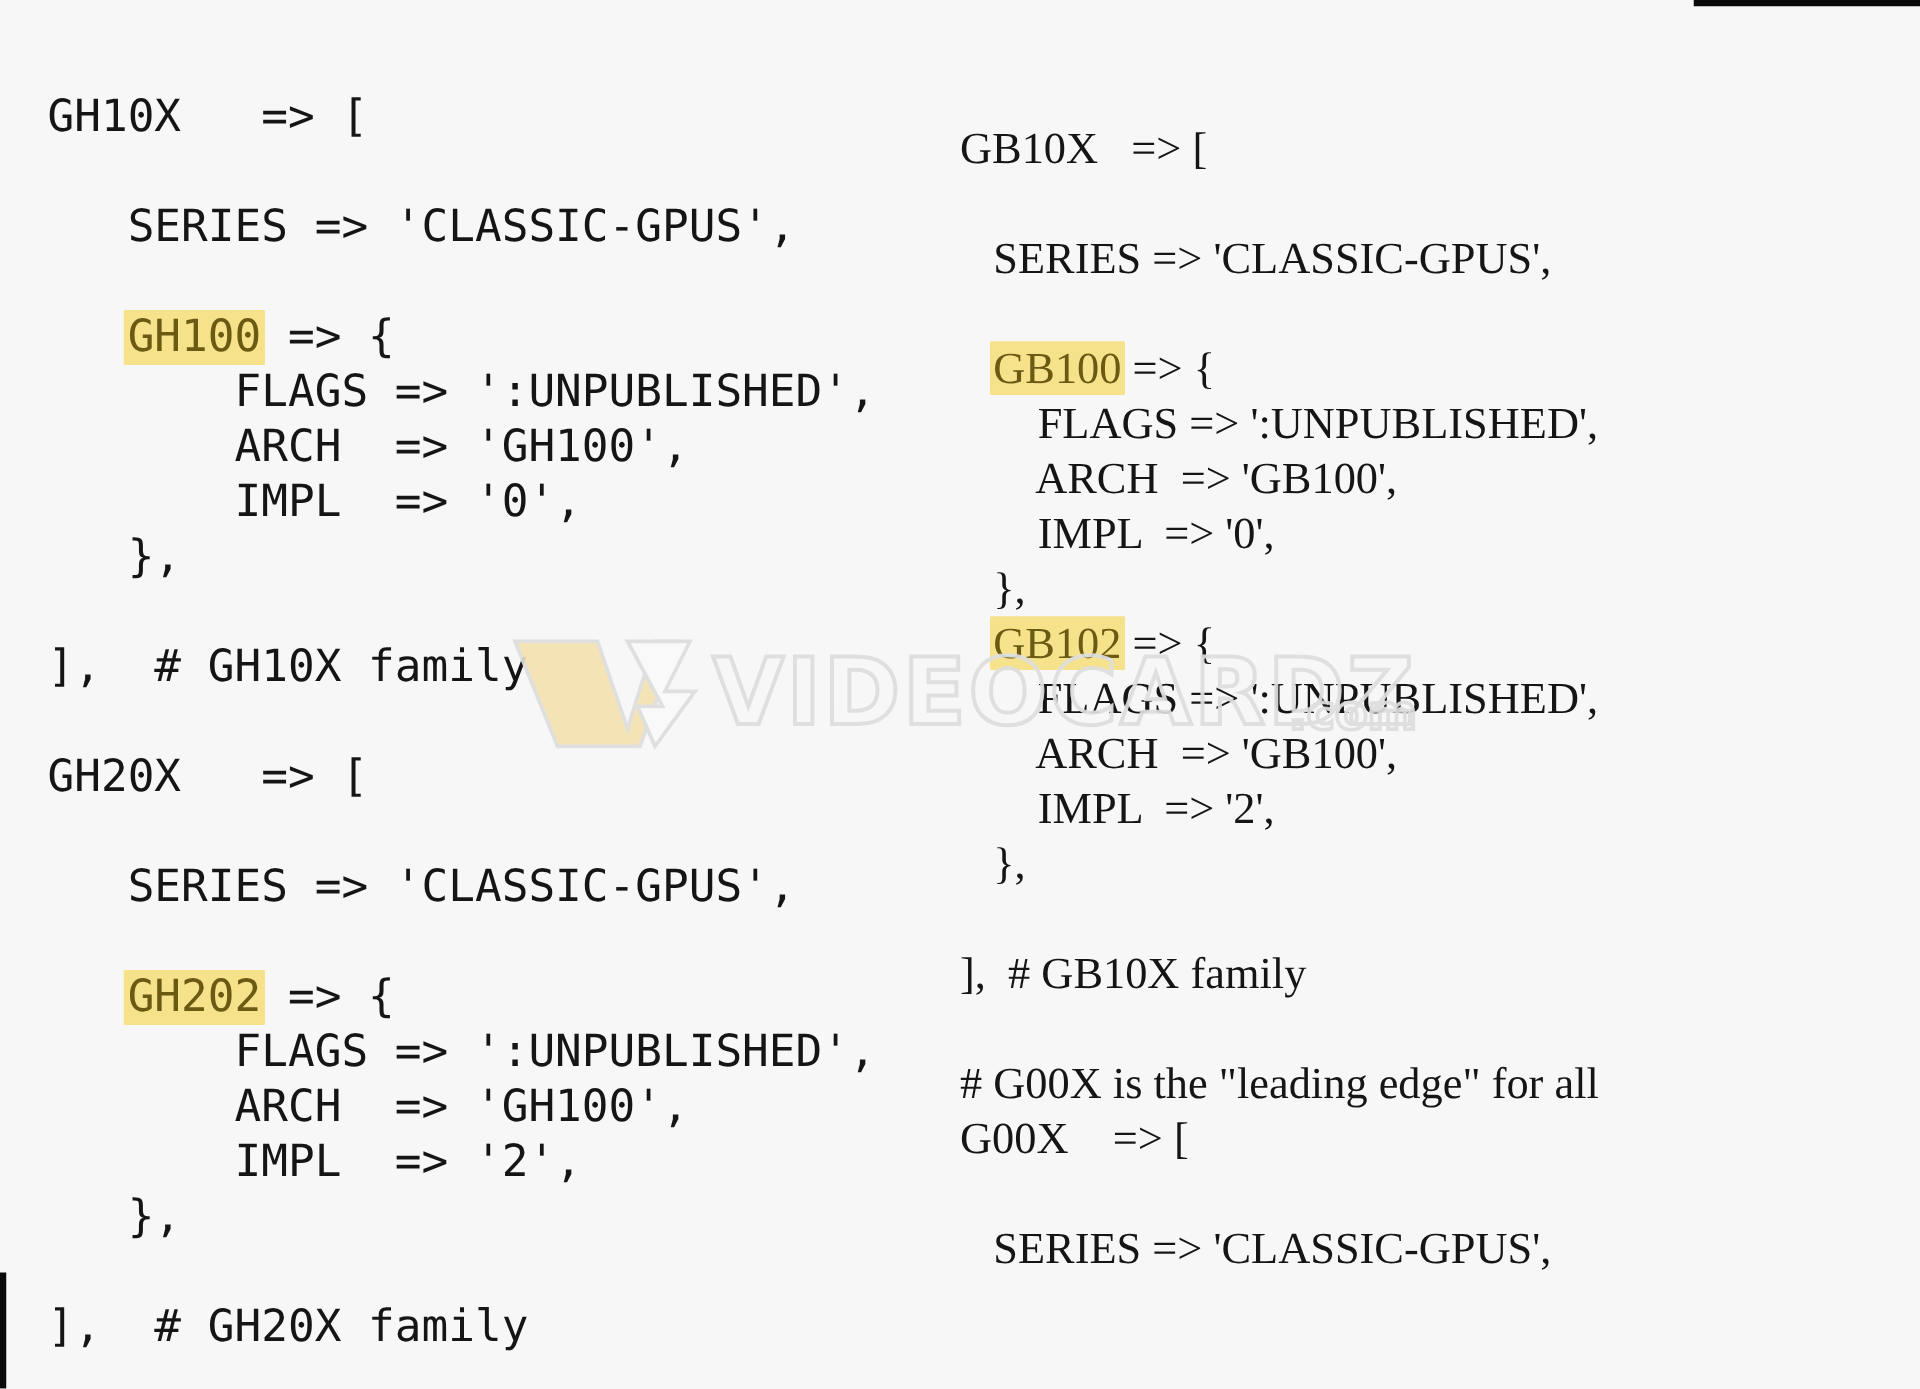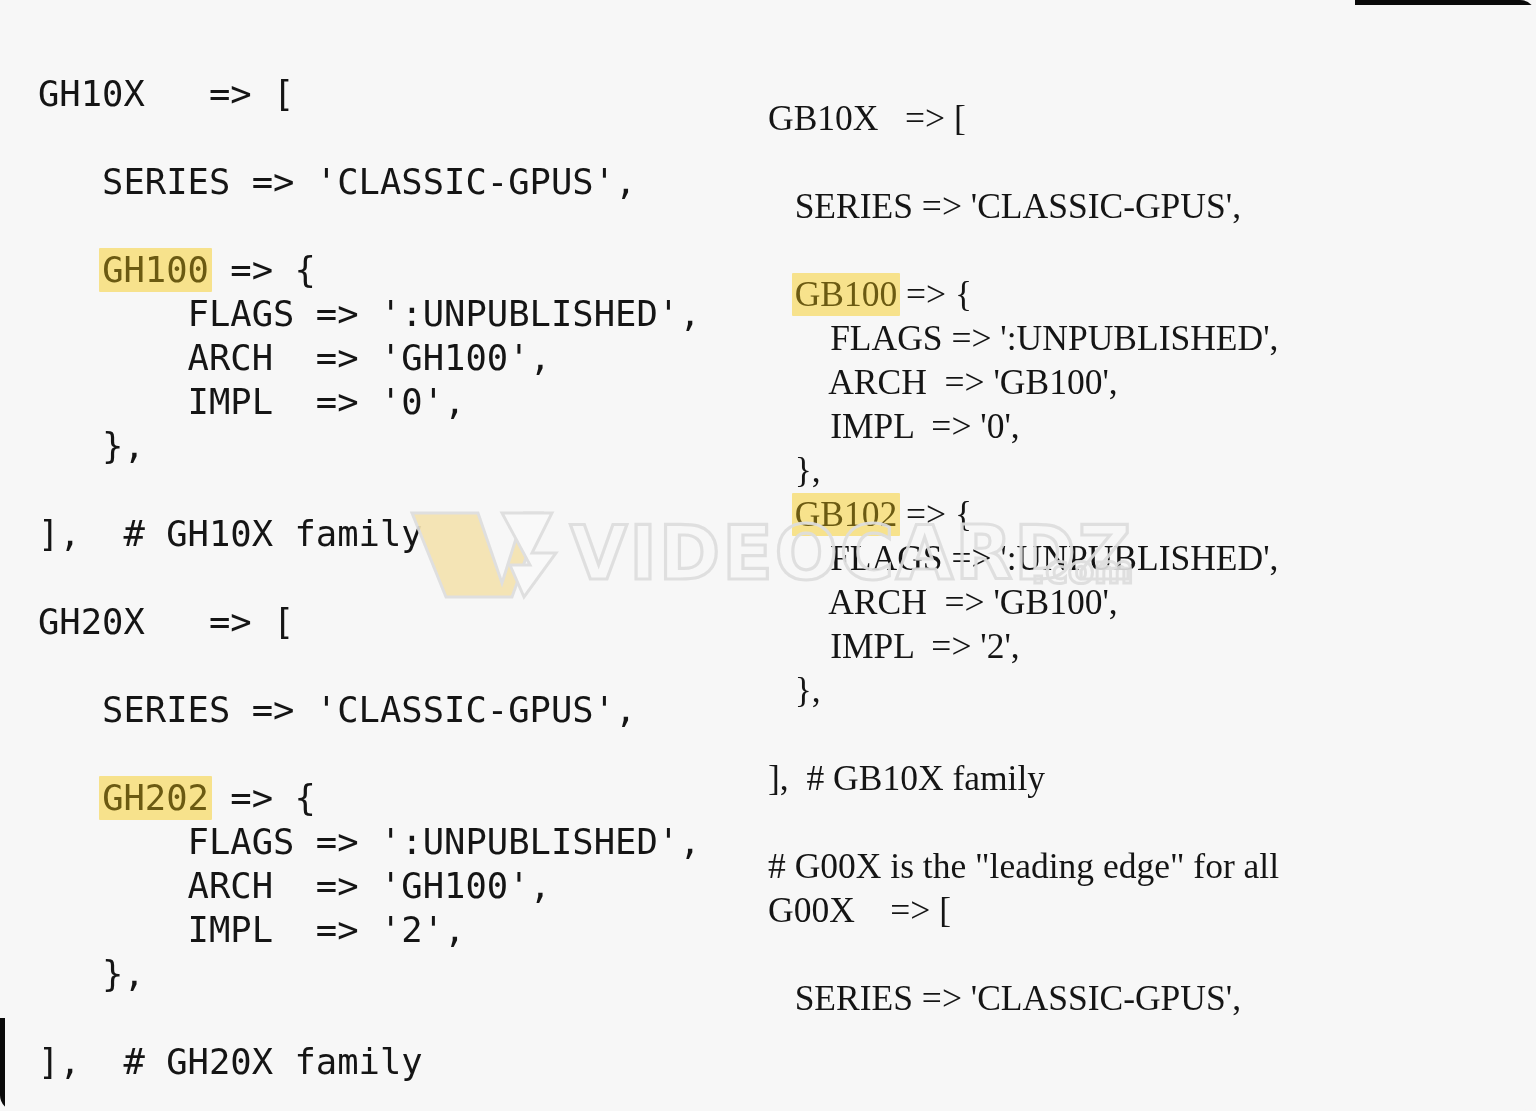--- a/index.html
+++ b/index.html
@@ -15,21 +15,20 @@
     overflow: hidden;
     position: relative;
   }
 
   #screenshot {
     position: relative;
     width: 1536px;
     height: 1111px;
     background: #f7f7f7;
     overflow: hidden;
-    border-radius: 16px;
   }
 
   
   .top-bar {
     position: absolute;
     top: 0px;
     left: 1355px;
     width: 181px;
     height: 5px;
     background: #0a0a0a;

